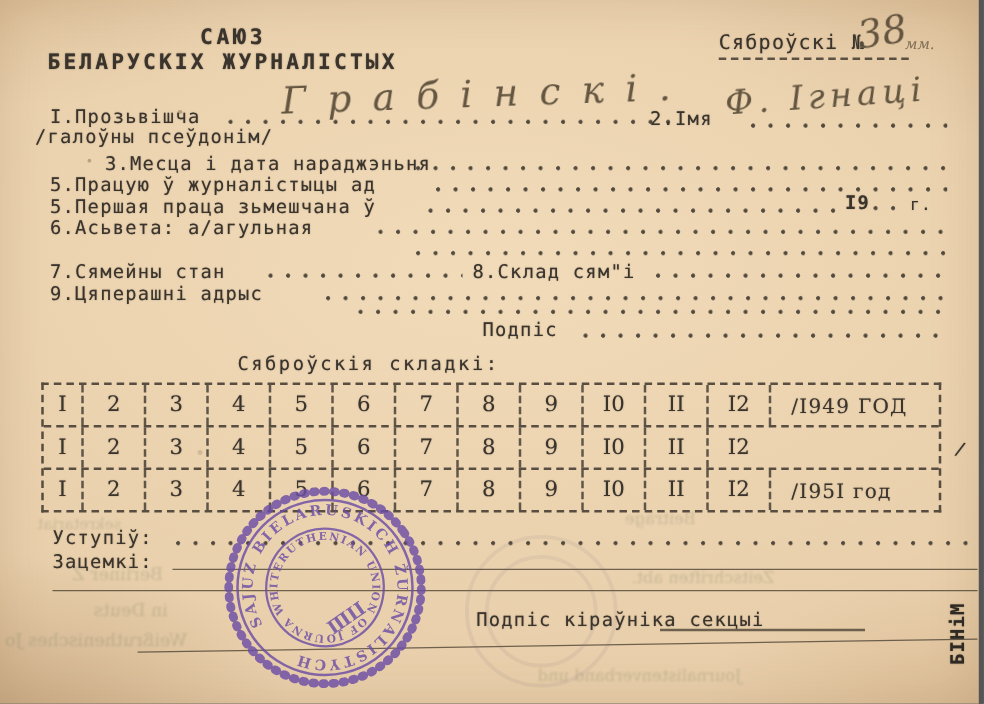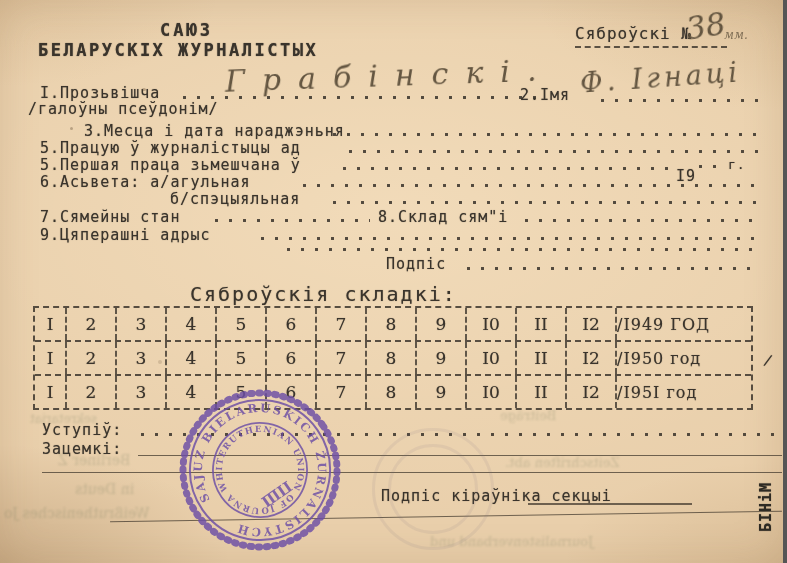--- a/index.html
+++ b/index.html
@@ -18,29 +18,29 @@
   }
   .tw{position:absolute;font-size:15px;letter-spacing:1px;white-space:nowrap;
       text-shadow:0 0 1px rgba(58,52,44,.55);}
   .title{font-size:17px;letter-spacing:3px;font-weight:bold;text-shadow:0 0 1px rgba(58,52,44,.8);}
   .dots{position:absolute;height:5px;background-repeat:repeat-x;background-size:14px 5px;
       background-image:radial-gradient(circle at 2.5px 2.5px, rgba(55,49,41,.85) 1.4px, rgba(0,0,0,0) 1.9px);}
   .hw{position:absolute;font-family:"DejaVu Serif","Liberation Serif",serif;font-style:italic;
       color:rgba(88,75,55,.92);white-space:nowrap;filter:blur(.2px);}
   .solidline{position:absolute;height:0;border-top:1.5px solid rgba(68,59,47,.75);}
   .dashline{position:absolute;height:0;border-top:2px dashed rgba(55,49,41,.8);}
-  .dues-title{font-size:20px;letter-spacing:2px;}
+  .dues-title{font-size:15px;letter-spacing:2px;}
   .dues-table{position:absolute;left:33px;top:306px;border:2px dashed rgba(50,44,37,.8);}
   .dues-row{display:grid;grid-template-columns:30px repeat(11,50px) 136px;}
   .dues-row + .dues-row{border-top:2px dashed rgba(50,44,37,.8);}
   .dues-cell{box-sizing:border-box;height:32px;display:flex;align-items:center;justify-content:center;
       font-family:"DejaVu Serif","Liberation Serif",serif;font-size:17px;
       text-shadow:0 0 1px rgba(58,52,44,.5);}
   .dues-cell + .dues-cell{border-left:2px dashed rgba(50,44,37,.75);}
-  .dues-year{justify-content:flex-start;padding-left:0;font-size:16px;letter-spacing:1px;white-space:nowrap;}
+  .dues-year{justify-content:flex-start;padding-left:16px;font-size:16px;letter-spacing:1px;white-space:nowrap;}
   .bleed{position:absolute;transform:scaleX(-1);color:rgba(110,118,88,.9);opacity:.30;
       filter:blur(1px);font-family:"DejaVu Serif","Liberation Serif",serif;white-space:nowrap;}
   .ghost-circle{position:absolute;border-radius:50%;border:3px solid rgba(120,105,130,.10);}
   .stamp{position:absolute;left:176px;top:386px;opacity:.82;filter:blur(.35px);}
   .binim{position:absolute;left:736px;top:498px;width:60px;text-align:center;
       transform:rotate(-90deg);font-size:15px;font-weight:bold;letter-spacing:1px;
       color:#2e2a23;text-shadow:0 0 1px rgba(40,35,28,.7);}
   .speck{position:absolute;border-radius:50%;background:rgba(90,70,45,.35);}
 </style>
 </head>
@@ -65,28 +65,27 @@
   <div class="dots" style="left:600px;top:98px;width:158px;"></div>
 
   <div class="tw" style="left:40px;top:122px;margin-left:44px;">3.Месца і дата нараджэньня</div>
   <div class="dots" style="left:332px;top:132px;width:426px;"></div>
 
   <div class="tw" style="left:40px;top:139px;">5.Працую ў журналістыцы ад</div>
   <div class="dots" style="left:348px;top:149px;width:410px;"></div>
 
   <div class="tw" style="left:40px;top:156px;">5.Першая праца зьмешчана ў</div>
   <div class="dots" style="left:342px;top:166px;width:328px;"></div>
-  <div class="tw" style="left:676px;top:167px;">І9</div>
+  <div class="tw" style="left:676px;top:153px;font-weight:bold;">І9</div>
   <div class="dots" style="left:698px;top:164px;width:26px;"></div>
   <div class="tw" style="left:728px;top:157px;font-size:13px;">г.</div>
 
   <div class="tw" style="left:40px;top:173px;">6.Асьвета: а/агульная</div>
   <div class="dots" style="left:302px;top:183px;width:456px;"></div>
 
-  <div class="tw" style="left:170px;top:190px;">б/спэцыяльная</div>
   <div class="dots" style="left:332px;top:200px;width:426px;"></div>
 
   <div class="tw" style="left:40px;top:208px;">7.Сямейны стан</div>
   <div class="dots" style="left:214px;top:218px;width:156px;"></div>
   <div class="tw" style="left:378px;top:208px;">8.Склад сям"і</div>
   <div class="dots" style="left:524px;top:218px;width:234px;"></div>
 
   <div class="tw" style="left:40px;top:226px;text-align:right;">9.Цяперашні адрыс</div>
   <div class="dots" style="left:260px;top:236px;width:498px;"></div>
   <div class="dots" style="left:286px;top:247px;width:472px;"></div>
@@ -117,21 +116,20 @@
         <div class="dues-cell">3</div>
         <div class="dues-cell">4</div>
         <div class="dues-cell">5</div>
         <div class="dues-cell">6</div>
         <div class="dues-cell">7</div>
         <div class="dues-cell">8</div>
         <div class="dues-cell">9</div>
         <div class="dues-cell">І0</div>
         <div class="dues-cell">ІІ</div>
         <div class="dues-cell">І2</div>
-        <div class="dues-cell dues-year">/І950 год</div>
       </div>
       <div class="dues-row">
         <div class="dues-cell">І</div>
         <div class="dues-cell">2</div>
         <div class="dues-cell">3</div>
         <div class="dues-cell">4</div>
         <div class="dues-cell">5</div>
         <div class="dues-cell">6</div>
         <div class="dues-cell">7</div>
         <div class="dues-cell">8</div>

